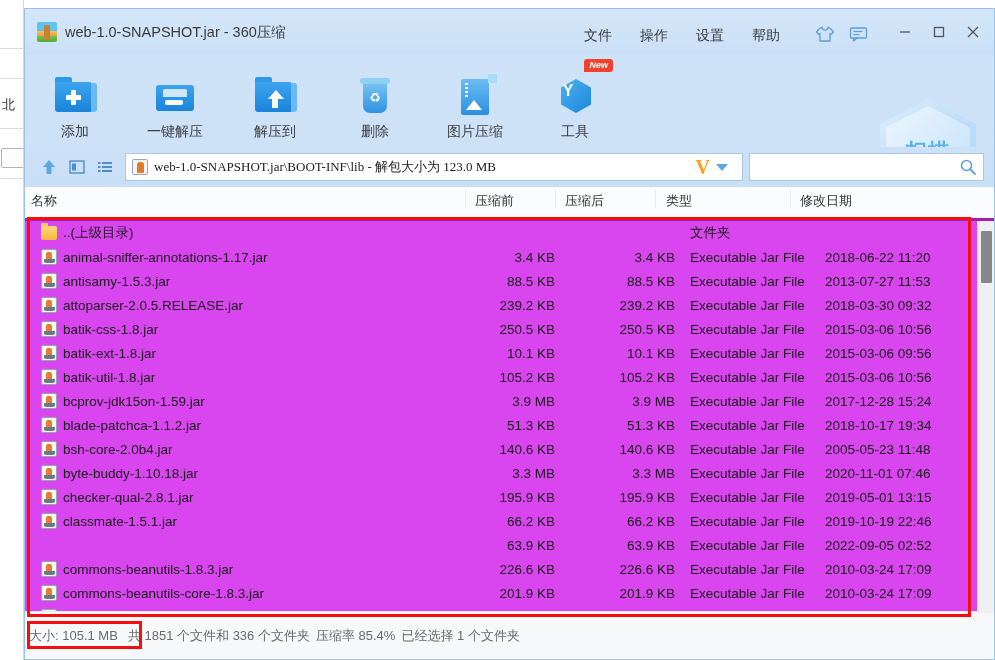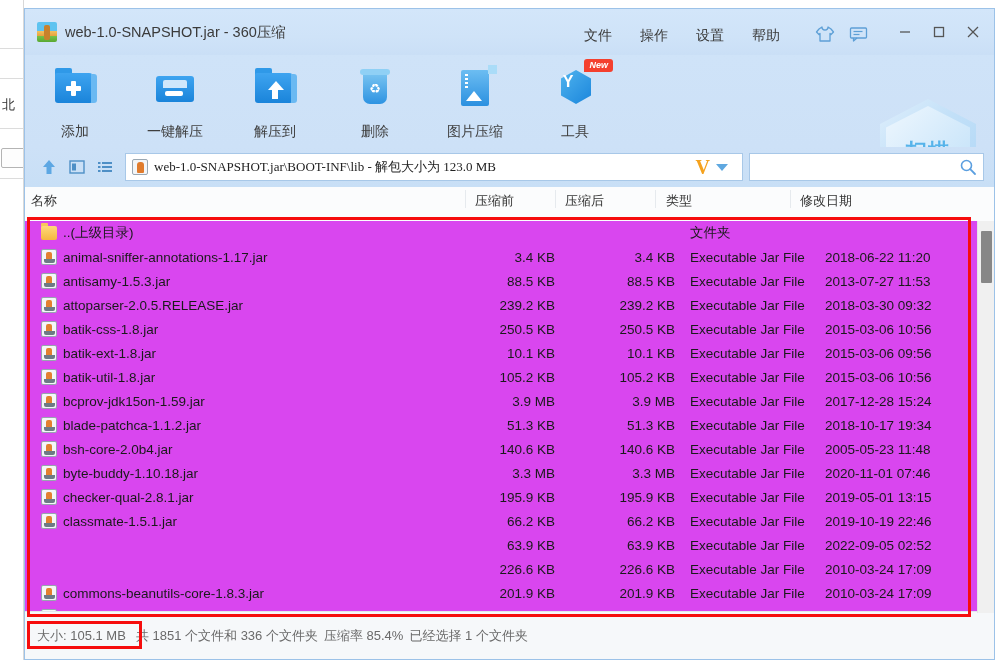--- a/index.html
+++ b/index.html
@@ -68,21 +68,21 @@
   .win-btn { width: 34px; height: 34px; display: flex; align-items: center; justify-content: center; }
 
   
   #toolbar {
     position: relative; height: 92px;
     background: linear-gradient(to bottom, #cfe3f8 0%, #cde1f7 100%);
     display: flex; align-items: flex-start; padding-top: 6px;
   }
   .tool-btn {
     width: 100px; height: 80px; display: flex; flex-direction: column;
-    align-items: center; justify-content: space-between; position: relative; padding-top: 4px;
+    align-items: center; justify-content: flex-end; position: relative; padding-top: 4px;
   }
   .tool-ico { width: 44px; height: 44px; position: relative; margin-bottom: 5px; }
   .tool-lbl { font-size: 14px; color: #3f3f3f; white-space: nowrap; }
   .new-badge {
     position: absolute; top: -2px; right: 12px;
     background: #f4402e; color: #fff; font-size: 9px;
     padding: 1px 5px; border-radius: 3px 3px 3px 0; line-height: 11px;
     font-style: italic; font-weight: bold;
   }
 
@@ -181,21 +181,21 @@
   .caret-dn { width: 0; height: 0; border-left: 6px solid transparent; border-right: 6px solid transparent; border-top: 7px solid #5fa8e0; margin-right: 8px; }
   .search-box {
     width: 235px; height: 28px; background: #fff; border: 1px solid #a8c8e8;
     display: flex; align-items: center; padding: 0 6px; flex: 0 0 auto;
   }
   .search-inp { flex: 1; border: none; outline: none; font-size: 13px; font-family: inherit; background: transparent; }
 
   
   #colhead {
     position: relative; height: 38px; background: #fbfcfd;
-    border-bottom: 1px solid #a21caf;
+    border-bottom: 7px solid #a21caf;
   }
   .ch { position: absolute; top: 5px; font-size: 13px; color: #333; }
   .ch-sep { position: absolute; top: 3px; width: 1px; height: 18px; background: #e6eaee; }
   #listarea {
     position: absolute; left: 0; top: 212px; right: 0; height: 392px;
     overflow: hidden; background: #d946ef;
   }
   .row {
     position: relative; height: 24px; display: flex; align-items: center;
     font-size: 13.5px; color: #1a1a1a; white-space: nowrap;
@@ -241,21 +241,21 @@
     position: absolute; left: 3px; top: 10px; width: 11px; height: 52px;
     background: #878787; border-radius: 1px;
   }
 
   
   #statusbar {
     position: absolute; left: 0; bottom: 0; width: 100%; height: 48px;
     background: #f6f8fa; border-top: 1px solid #e2e7ec;
     display: flex; align-items: center;
   }
-  .status-line { display: flex; align-items: center; padding-left: 8px; font-size: 13px; color: #6a6a6a; }
+  .status-line { display: flex; align-items: center; font-size: 13px; color: #6a6a6a; }
   .status-seg { margin-right: 6px; white-space: nowrap; }
   .status-size { padding: 2px 4px; }
 </style>
 </head>
 <body>
 
 <div id="desktop">
 
   <div class="bg-window">
     <div class="bg-line" style="top:48px"></div>
@@ -567,20 +567,24 @@
           <div class="cell-type">Executable Jar File</div>
           <div class="cell-date">2019-10-19 22:46</div>
         </div>
         <div class="row">
           <div class="cell-pre">63.9 KB</div>
           <div class="cell-post">63.9 KB</div>
           <div class="cell-type">Executable Jar File</div>
           <div class="cell-date">2022-09-05 02:52</div>
         </div>
         <div class="row">
+          <div class="cell-name">
+            <div class="ico-jar"></div>
+            <span>commons-beanutils-1.8.3.jar</span>
+          </div>
           <div class="cell-pre">226.6 KB</div>
           <div class="cell-post">226.6 KB</div>
           <div class="cell-type">Executable Jar File</div>
           <div class="cell-date">2010-03-24 17:09</div>
         </div>
         <div class="row">
           <div class="cell-name">
             <div class="ico-jar"></div>
             <span>commons-beanutils-core-1.8.3.jar</span>
           </div>

